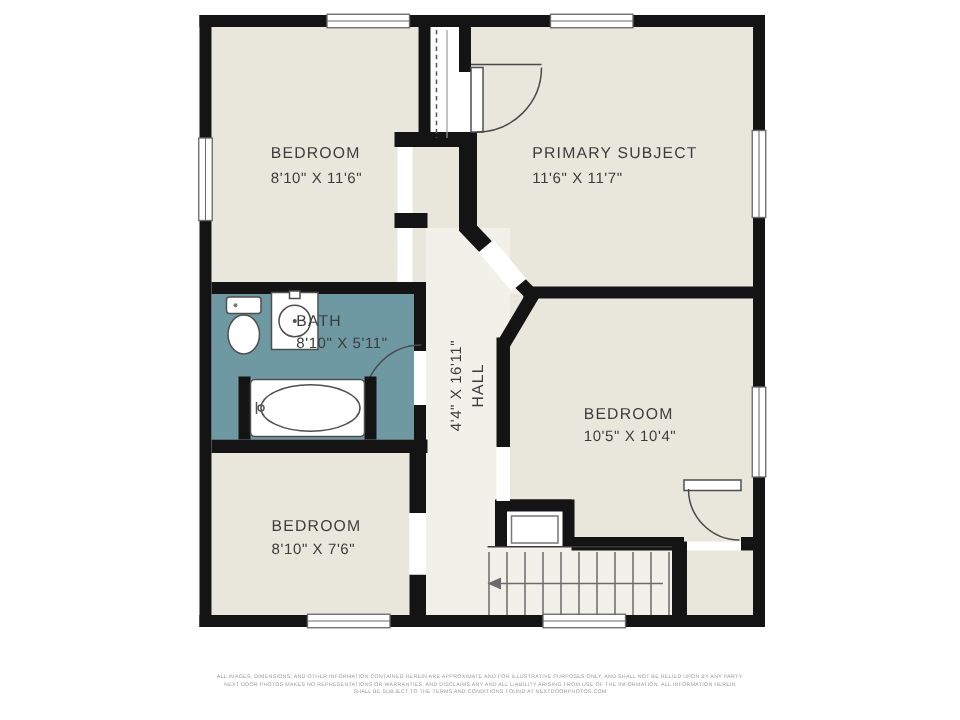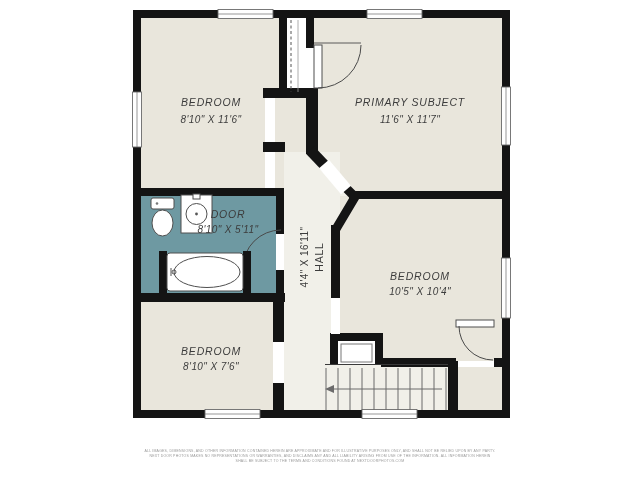--- a/index.html
+++ b/index.html
@@ -14,22 +14,22 @@
   .floor{fill:var(--floor);}
   .hallf{fill:var(--hall);}
   .bathf{fill:var(--bath);}
   .openg{fill:#ffffff;}
   .win{fill:#ffffff;stroke:#6a6a6a;stroke-width:0.9;}
   .winline{stroke:#6a6a6a;stroke-width:0.7;}
   .fix{fill:#ffffff;stroke:#4f4f4f;stroke-width:1;}
   .arc{fill:none;stroke:#4a4a4a;stroke-width:1;}
   .thin{stroke:#4a4a4a;stroke-width:0.9;fill:none;}
   .stairline{stroke:#6b6b6b;stroke-width:1;}
-  .room-label{position:absolute;transform:translate(-50%,-50%);text-align:center;
-      color:var(--label);white-space:nowrap;line-height:17px;font-style:italic;}
+  .room-label{position:absolute;transform:translate(-50%,-50%);text-align:left;
+      color:var(--label);white-space:nowrap;line-height:17px;}
   .rname{font-size:10.5px;letter-spacing:0.8px;}
   .rdims{font-size:10px;letter-spacing:0.4px;}
   .hall-label{position:absolute;left:312px;top:257px;transform:translate(-50%,-50%) rotate(-90deg);
       text-align:center;color:var(--label);white-space:nowrap;line-height:15px;}
   .bath-label{line-height:15px;}
   .disclaimer{position:absolute;left:0;top:449px;width:640px;text-align:center;
       color:var(--muted);font-size:3.5px;line-height:5px;letter-spacing:0.2px;}
 </style>
 </head>
 <body>
@@ -191,21 +191,21 @@
     <div class="rname">BEDROOM</div>
     <div class="rdims">8'10" X 11'6"</div>
   </div>
 
   <div class="room-label" style="left:410px;top:111px">
     <div class="rname">PRIMARY SUBJECT</div>
     <div class="rdims">11'6" X 11'7"</div>
   </div>
 
   <div class="room-label bath-label" style="left:228px;top:222px">
-    <div class="rname">DOOR</div>
+    <div class="rname">BATH</div>
     <div class="rdims">8'10" X 5'11"</div>
   </div>
 
   <div class="hall-label">
     <div class="rdims">4'4" X 16'11"</div>
     <div class="rname">HALL</div>
   </div>
 
   <div class="room-label bath-label" style="left:420px;top:284px">
     <div class="rname">BEDROOM</div>

